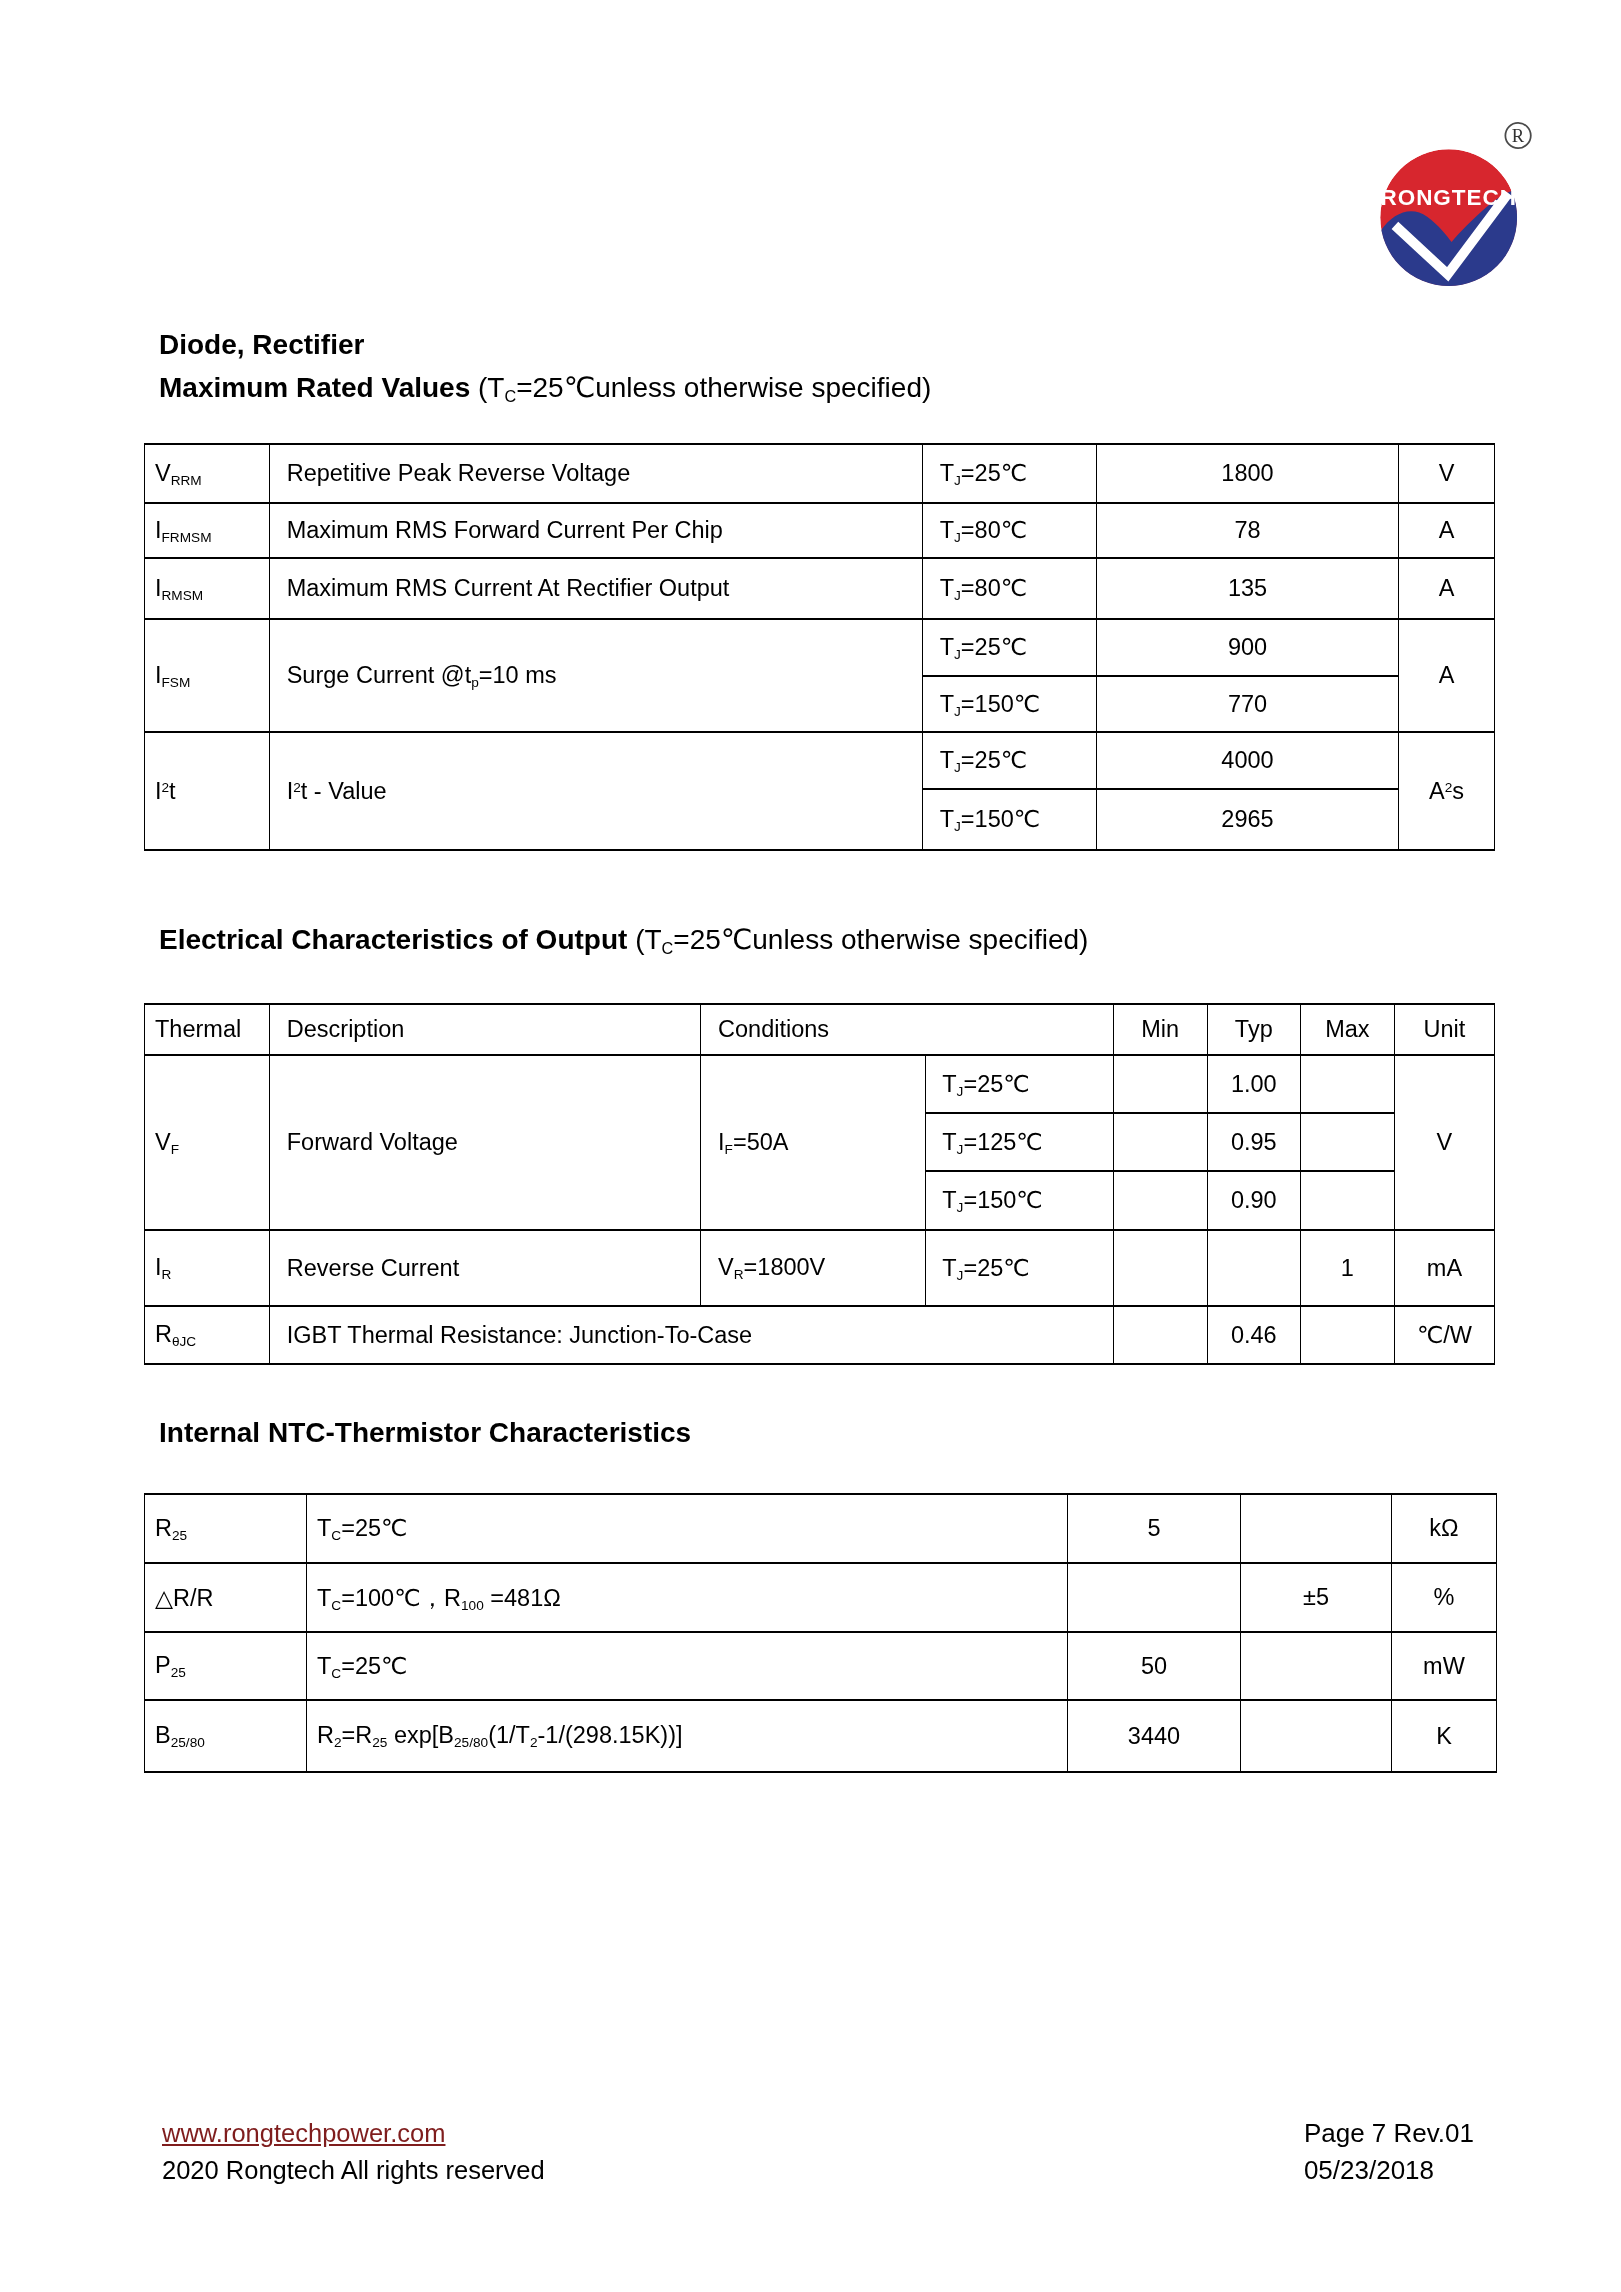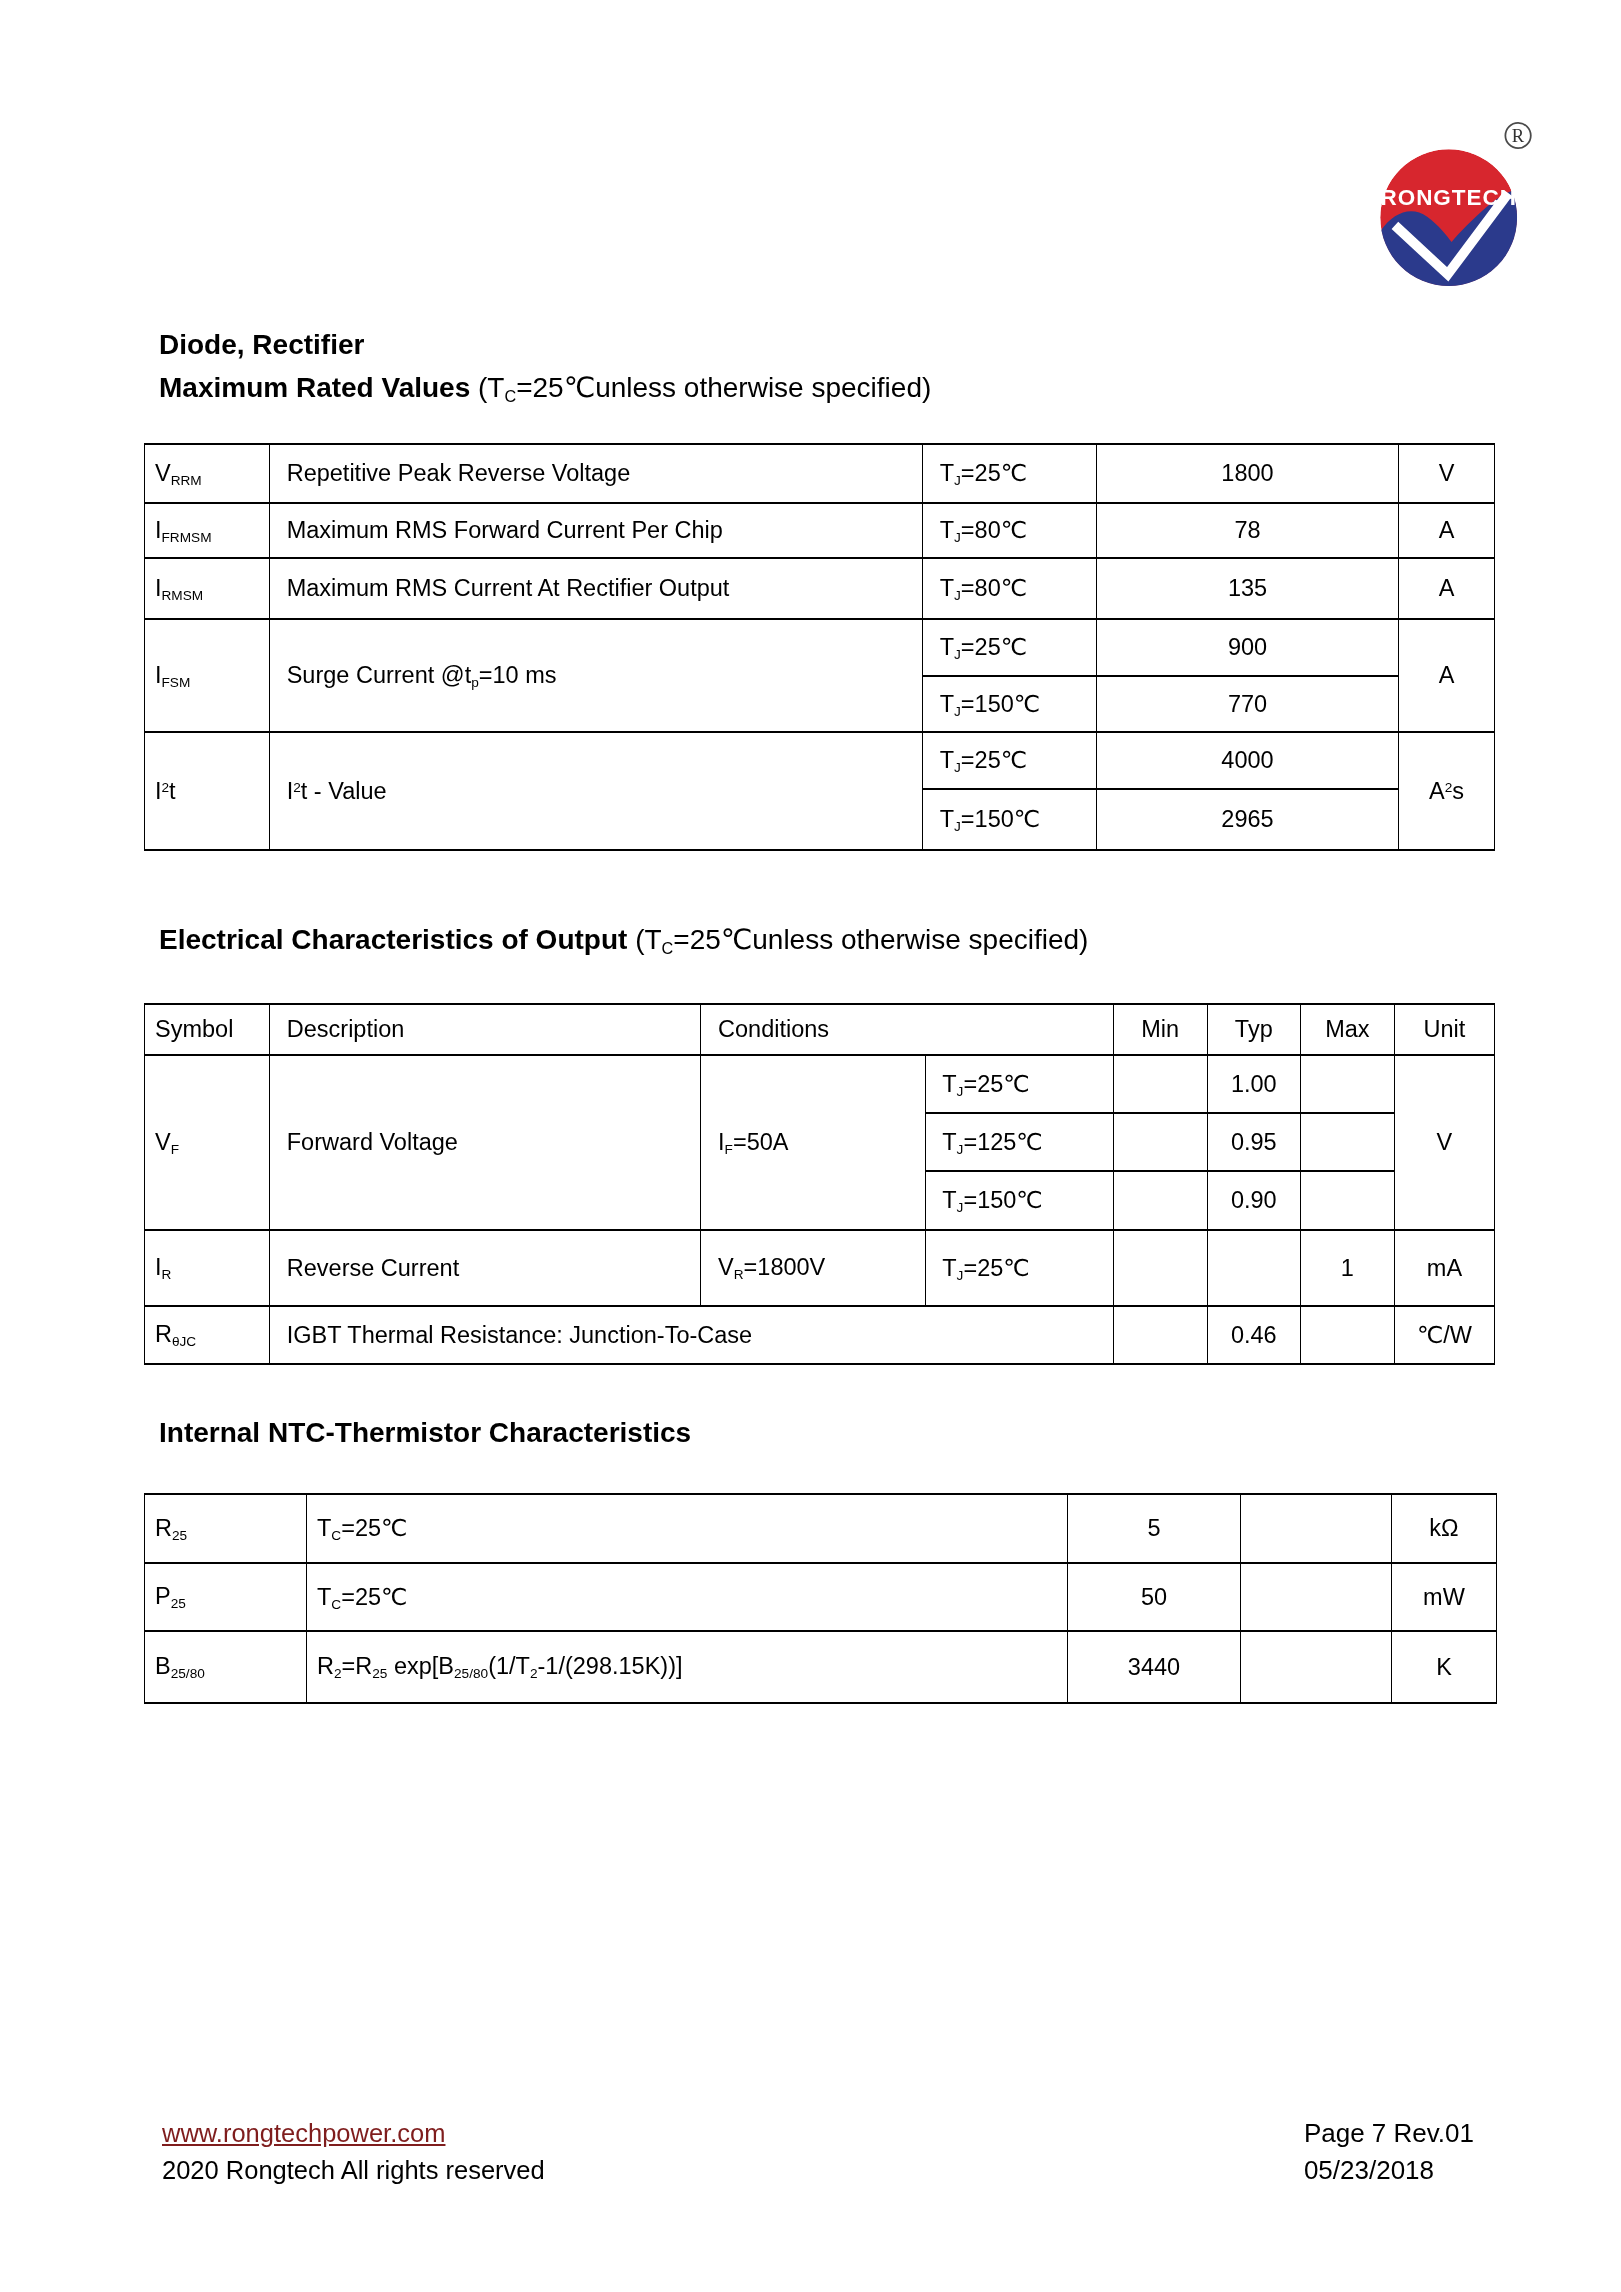--- a/index.html
+++ b/index.html
@@ -142,21 +142,21 @@
         <col style="width:431px">
         <col style="width:224px">
         <col style="width:188px">
         <col style="width:94px">
         <col style="width:93px">
         <col style="width:94px">
         <col style="width:100px">
       </colgroup>
     <tbody>
         <tr style="height:51px">
-      <th class="cl">Symbol</th>
+      <th class="cl">Thermal</th>
       <th class="cl2">Description</th>
       <th class="cl2" colspan="2">Conditions</th>
       <th class="cc">Min</th>
       <th class="cc">Typ</th>
       <th class="cc">Max</th>
       <th class="cc">Unit</th>
     </tr>
     <tr style="height:58px">
       <td class="cl" rowspan="3">V<sub>F</sub></td>
       <td class="cl2" rowspan="3">Forward Voltage</td>
@@ -213,20 +213,27 @@
         <col style="width:105px">
       </colgroup>
     <tbody>
         <tr style="height:69px">
       <td class="cl">R<sub>25</sub></td>
       <td class="cl">T<sub>C</sub>=25℃</td>
       <td class="cc">5</td>
       <td class="cc"></td>
       <td class="cc">kΩ</td>
     </tr>
+    <tr style="height:69px">
+      <td class="cl">△R/R</td>
+      <td class="cl">T<sub>C</sub>=100℃，R<sub>100</sub> =481Ω</td>
+      <td class="cc"></td>
+      <td class="cc">±5</td>
+      <td class="cc">%</td>
+    </tr>
     <tr style="height:68px">
       <td class="cl">P<sub>25</sub></td>
       <td class="cl">T<sub>C</sub>=25℃</td>
       <td class="cc">50</td>
       <td class="cc"></td>
       <td class="cc">mW</td>
     </tr>
     <tr style="height:72px">
       <td class="cl">B<sub>25/80</sub></td>
       <td class="cl">R<sub>2</sub>=R<sub>25</sub> exp[B<sub>25/80</sub>(1/T<sub>2</sub>-1/(298.15K))]</td>

